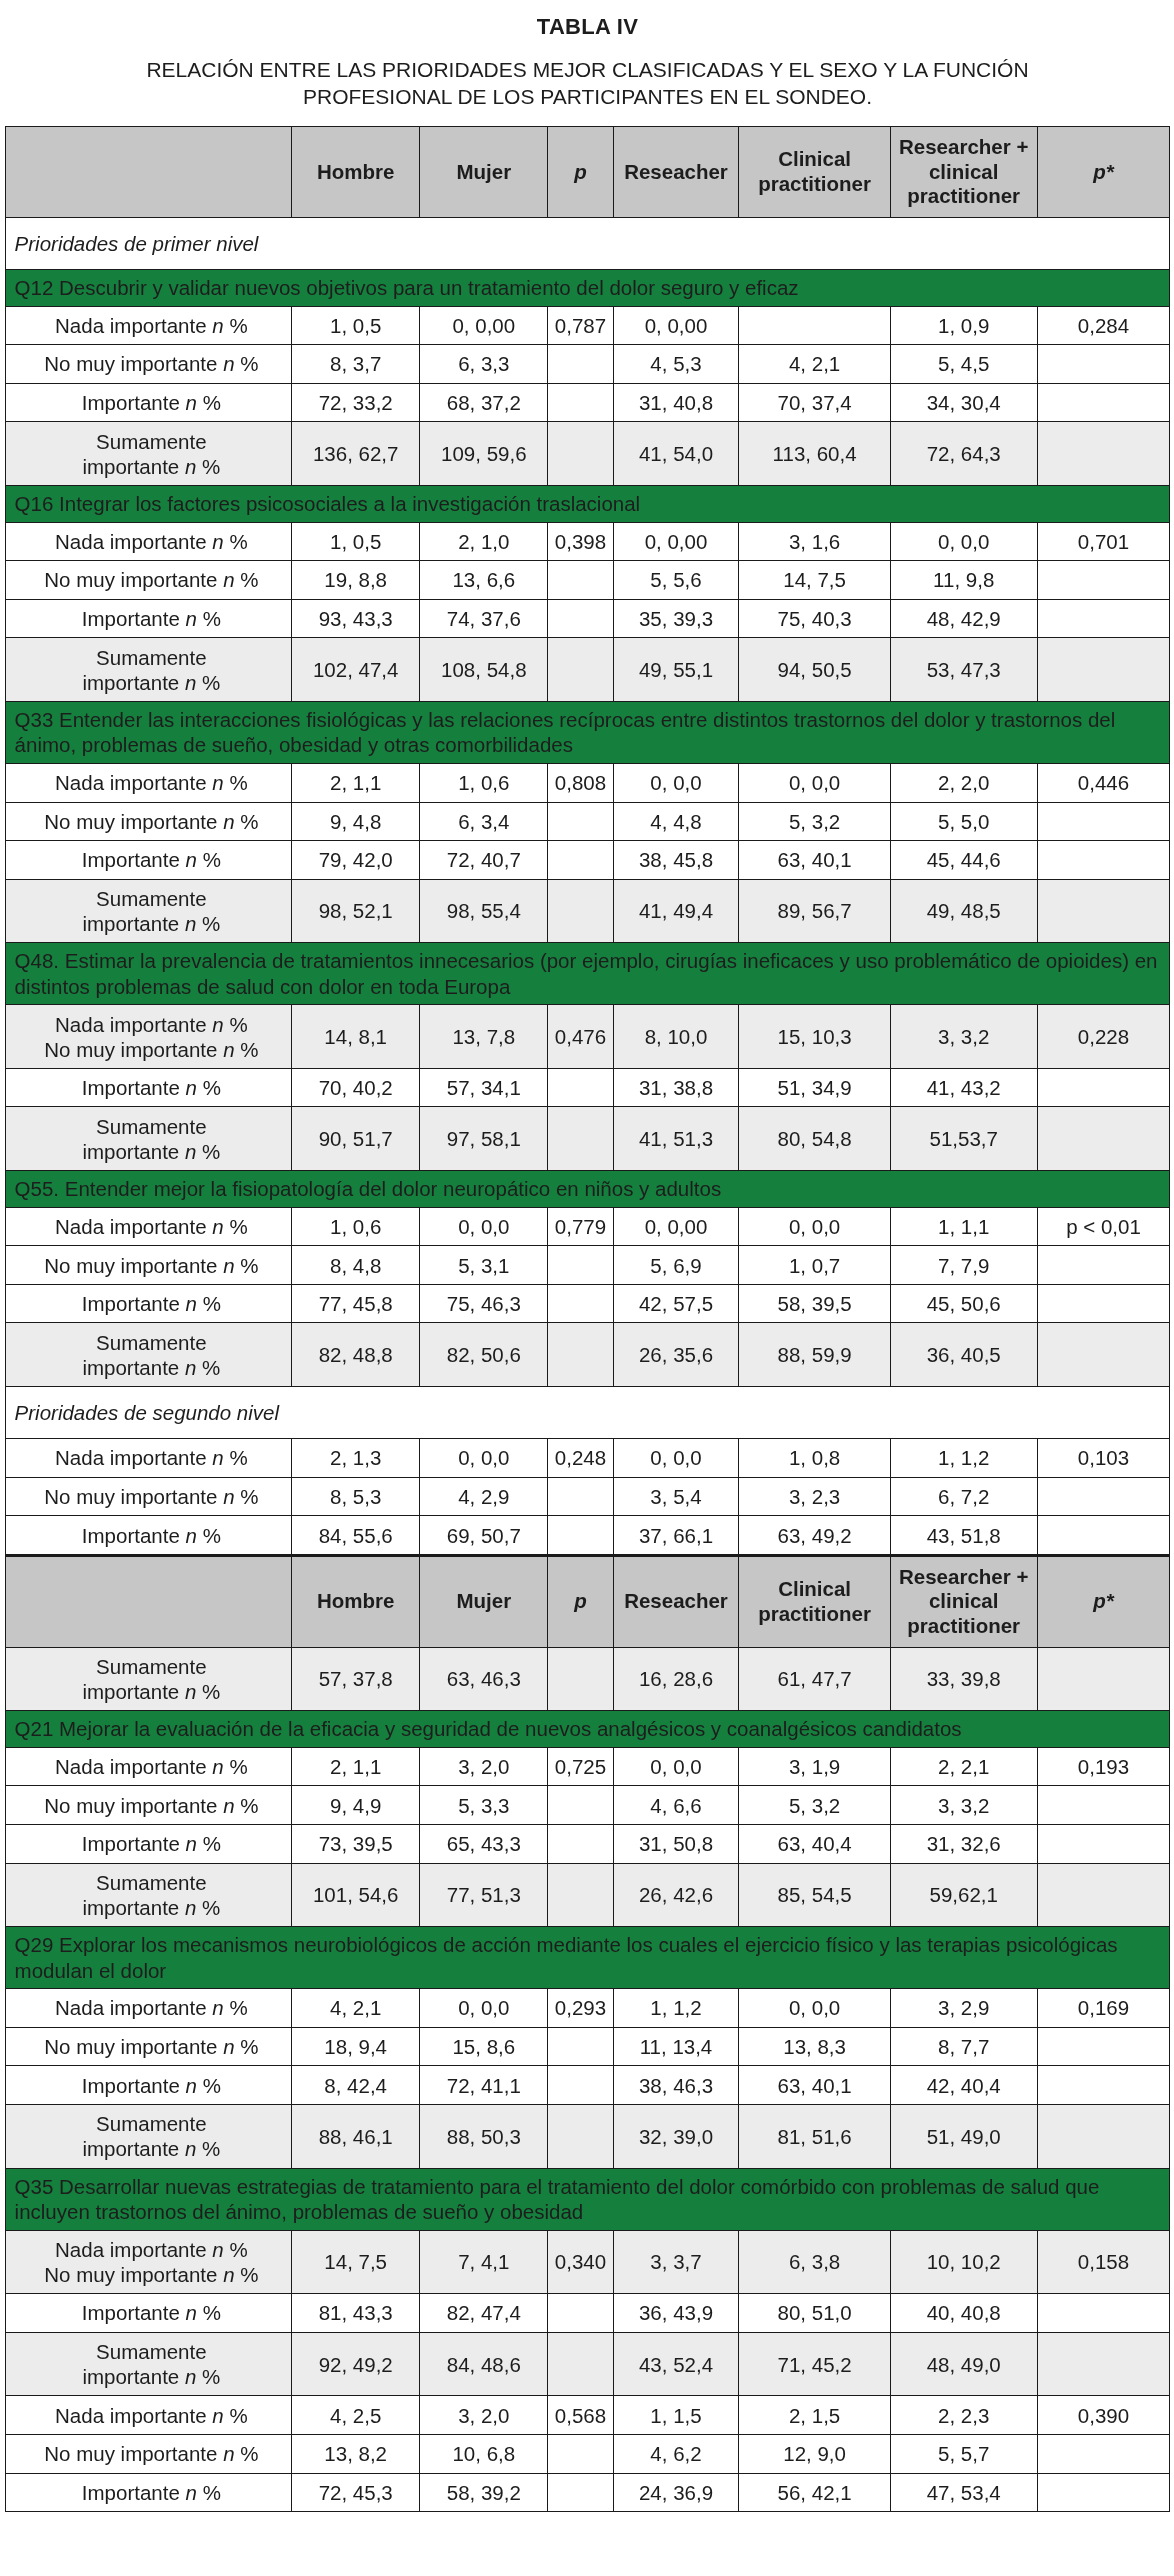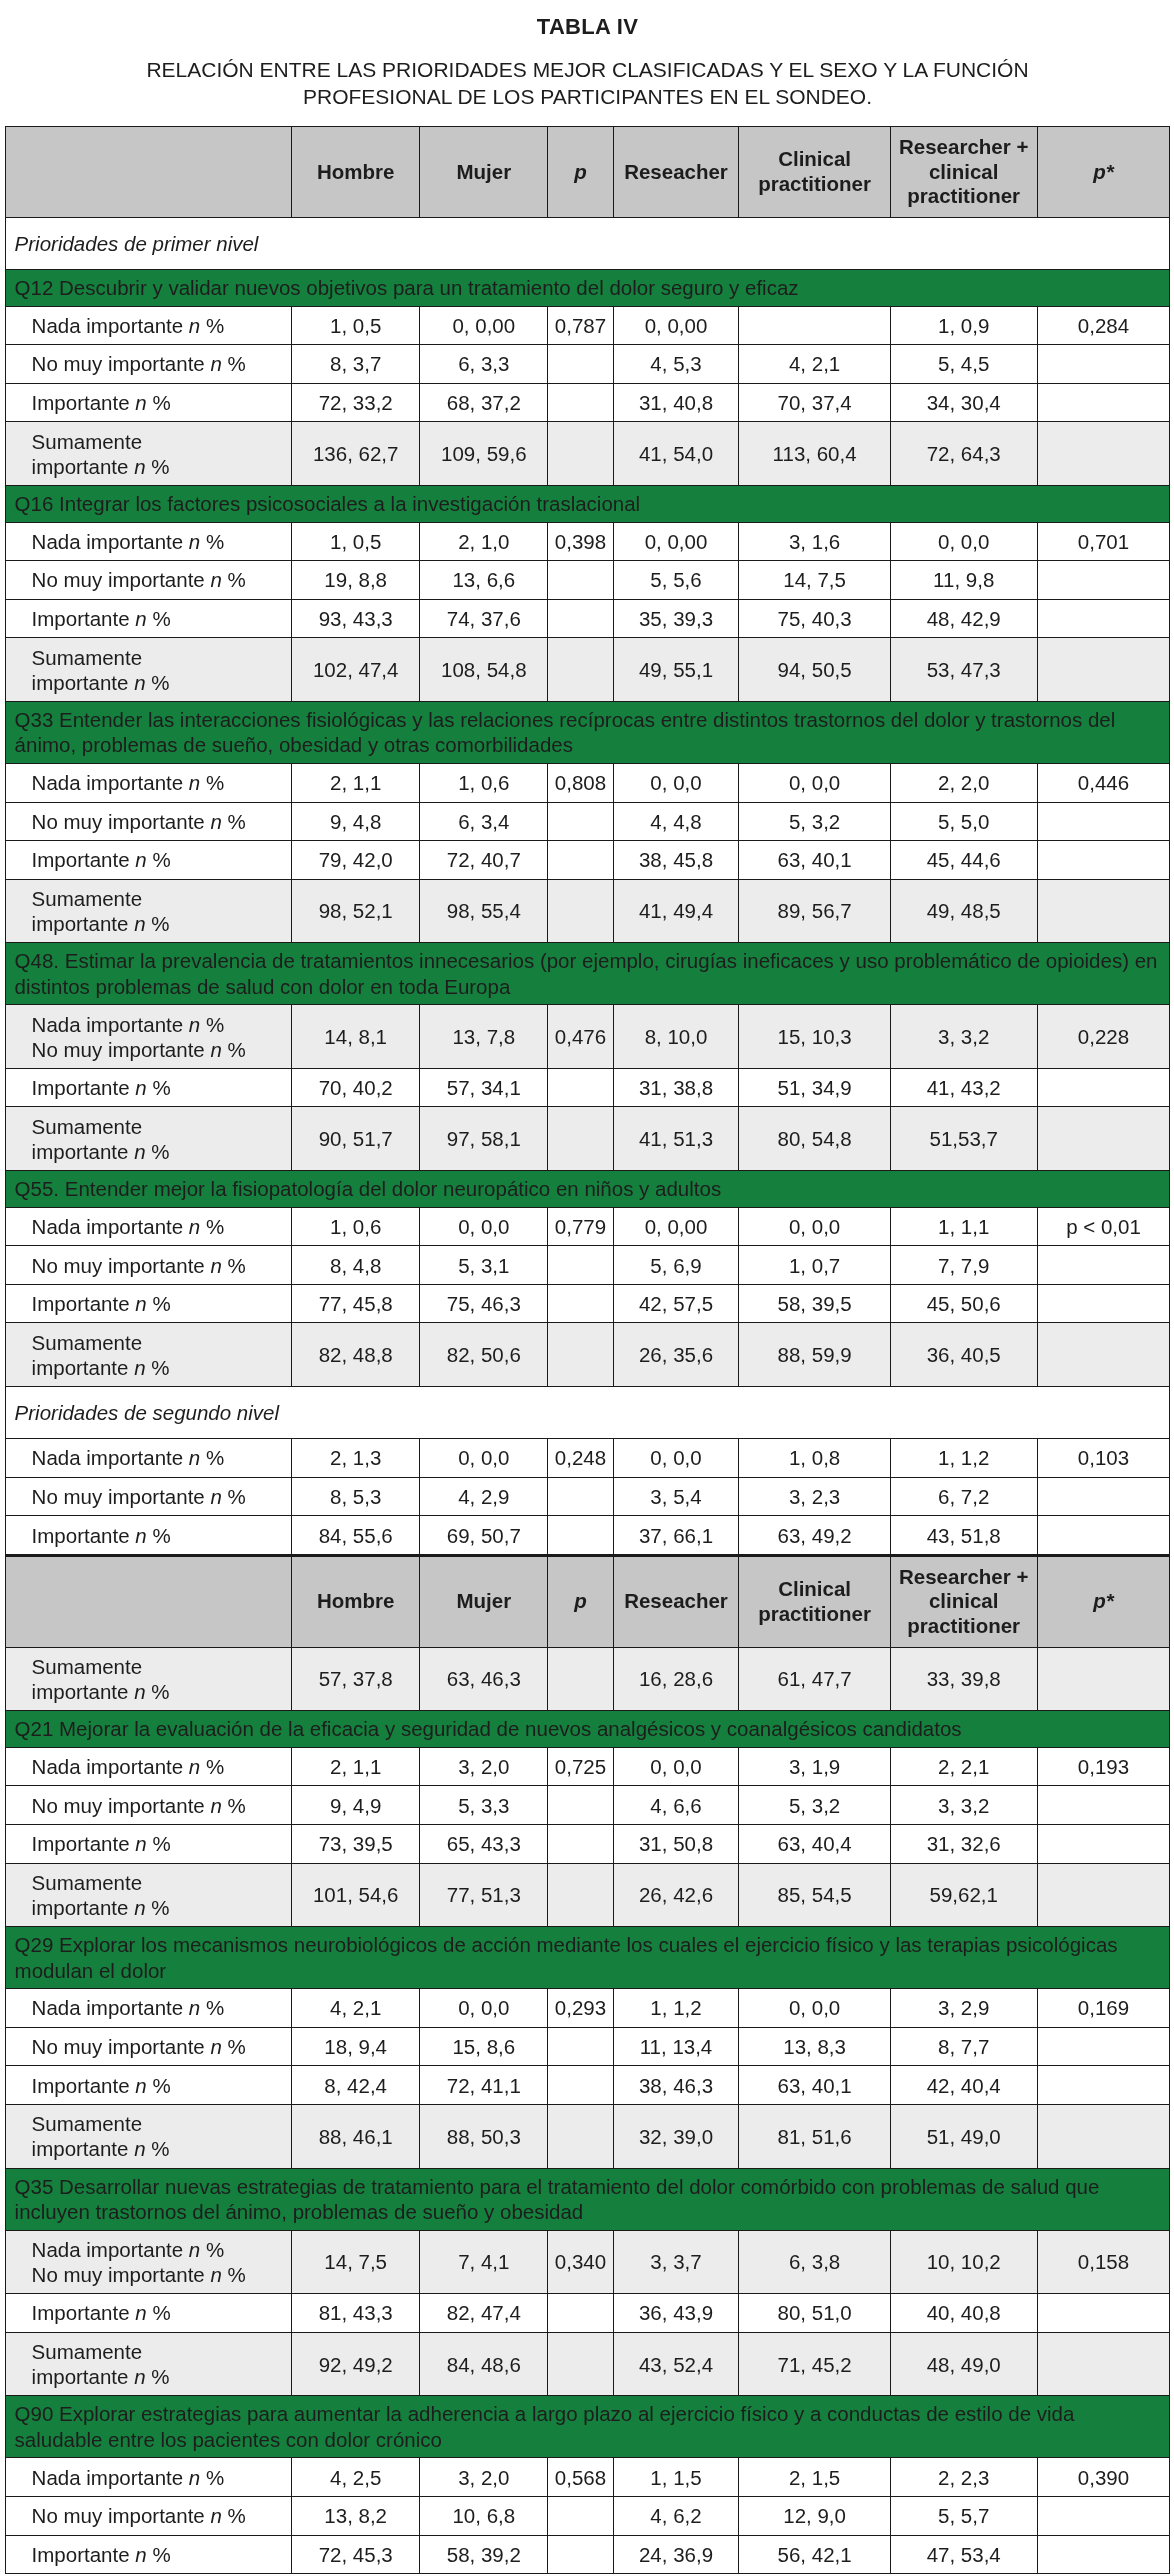--- a/index.html
+++ b/index.html
@@ -47,21 +47,21 @@
     padding: 8px 3.4px;
     line-height: 1.2;
   }
   .main th.ital { font-style: italic; }
   .main tr.header-repeat th { border-top: 3.4px solid #1a1a1a; }
   .main td {
     padding: 6.3px 4.6px;
     text-align: center;
   }
   .main td.label-cell {
-    text-align: left;
+    text-align: center;
     padding-left: 26px;
     padding-right: 20px;
   }
   .main td.section-cell {
     font-style: italic;
     text-align: left;
     padding: 13px 9px;
     background: #ffffff;
   }
   .main td.question-cell {
@@ -478,23 +478,20 @@
           <td class="label-cell">Sumamente<br>importante <i>n</i> %</td>
           <td>92, 49,2</td>
           <td>84, 48,6</td>
           <td></td>
           <td>43, 52,4</td>
           <td>71, 45,2</td>
           <td>48, 49,0</td>
           <td></td>
         </tr>
         <tr>
-          <td colspan="8" class="question-cell">Q90 Explorar estrategias para aumentar la adherencia a largo plazo al ejercicio físico y a conductas de estilo de vida saludable entre los pacientes con dolor crónico</td>
-        </tr>
-        <tr>
           <td class="label-cell">Nada importante <i>n</i> %</td>
           <td>4, 2,5</td>
           <td>3, 2,0</td>
           <td>0,568</td>
           <td>1, 1,5</td>
           <td>2, 1,5</td>
           <td>2, 2,3</td>
           <td>0,390</td>
         </tr>
         <tr>

